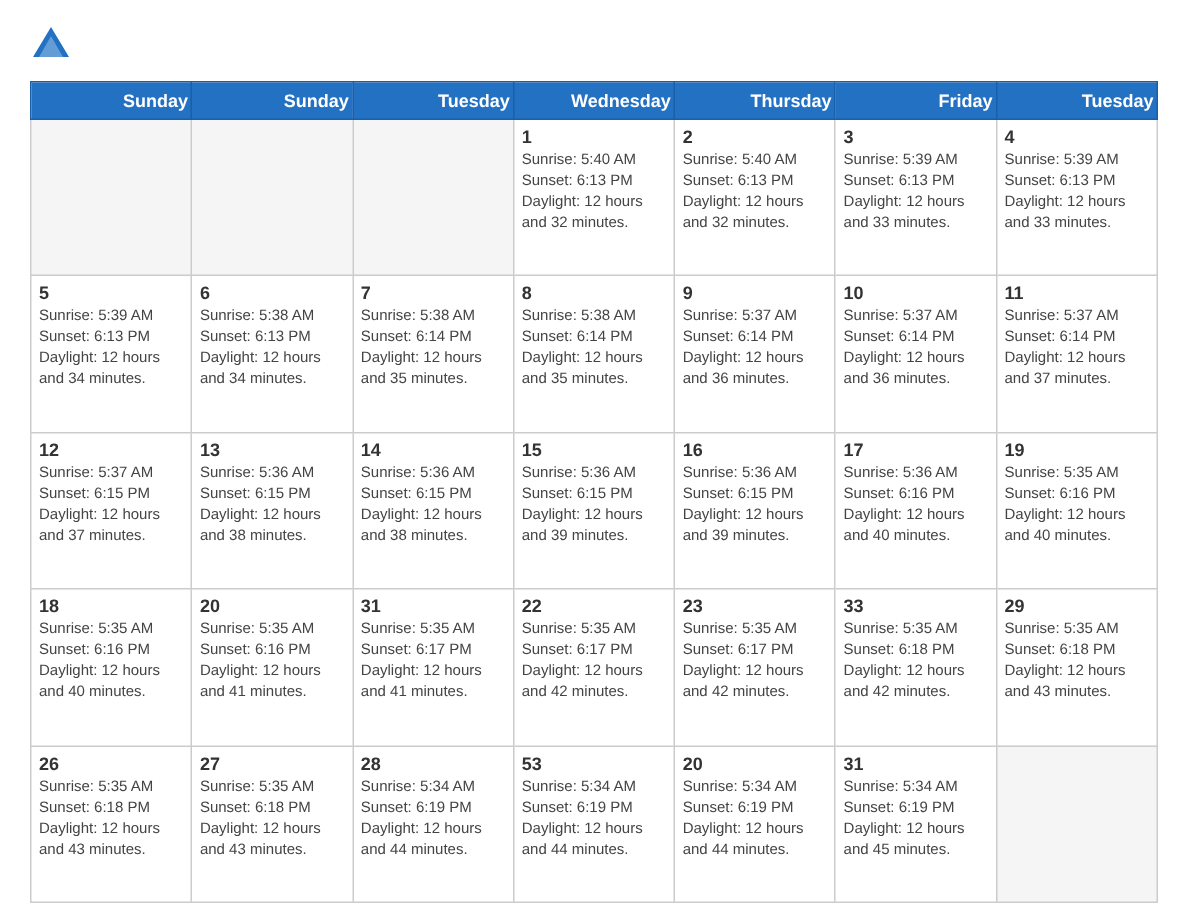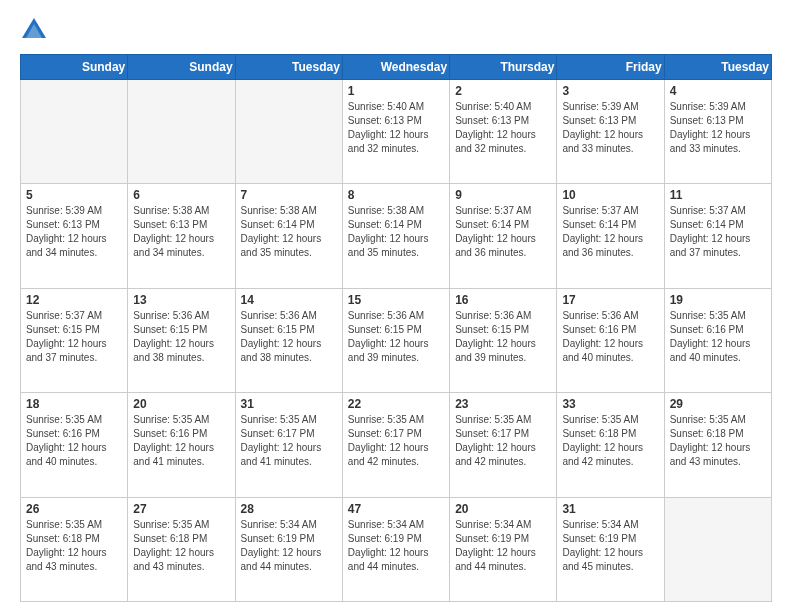--- a/index.html
+++ b/index.html
@@ -334,21 +334,21 @@
 and 43 minutes.</div>
           </td>
           <td>
             <div class="day-number">28</div>
             <div class="day-info" style="white-space: pre-line;">Sunrise: 5:34 AM
 Sunset: 6:19 PM
 Daylight: 12 hours
 and 44 minutes.</div>
           </td>
           <td>
-            <div class="day-number">47</div>
+            <div class="day-number">53</div>
             <div class="day-info" style="white-space: pre-line;">Sunrise: 5:34 AM
 Sunset: 6:19 PM
 Daylight: 12 hours
 and 44 minutes.</div>
           </td>
           <td>
             <div class="day-number">20</div>
             <div class="day-info" style="white-space: pre-line;">Sunrise: 5:34 AM
 Sunset: 6:19 PM
 Daylight: 12 hours

